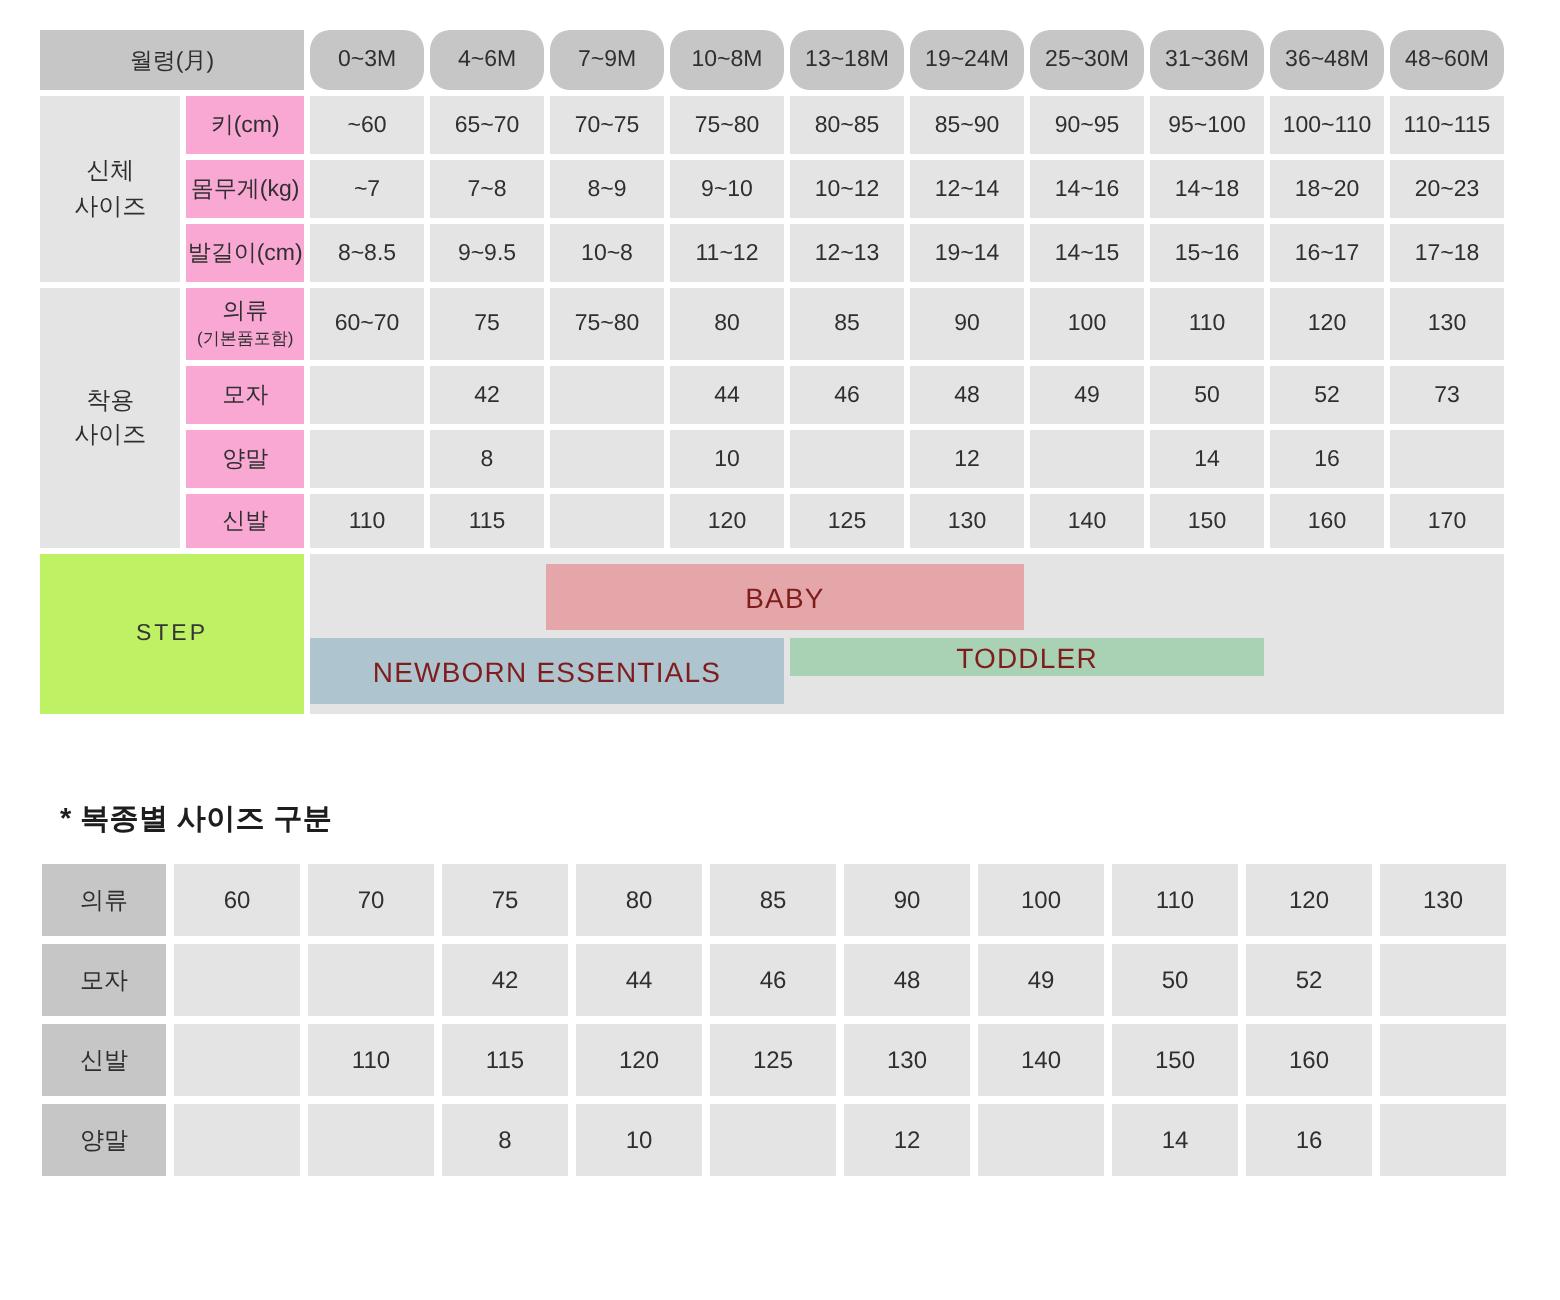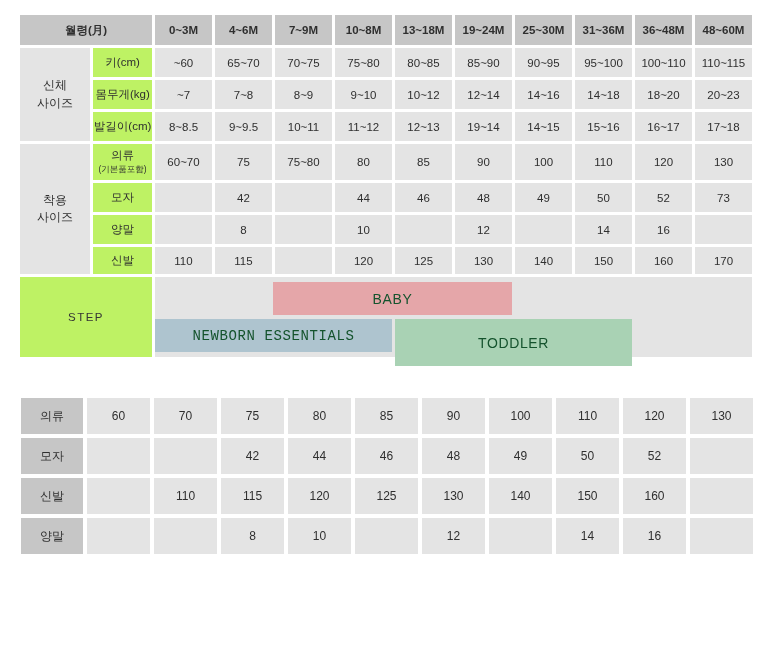--- a/index.html
+++ b/index.html
@@ -23,25 +23,25 @@
   table { border-collapse: separate; table-layout: fixed; }
 
   
   .t1 { border-spacing: 3px; }
   .t1 td {
     text-align: center;
     vertical-align: middle;
     font-size: 11.5px;
     padding: 0;
   }
-  .t1 .hd  { background: #c6c6c6; height: 30px; font-weight: bold; }
+  .t1 .hd  { background: #c6c6c6; height: 30px; }
   .t1 .hd.corner { width: 132px; }
-  .t1 .mon { width: 57px; }
+  .t1 .mon { width: 57px; border-radius: 10px; }
   .t1 .glbl { background: #e4e4e4; width: 62px; font-size: 12px; line-height: 1.45; margin-top: 31px; }
-  .t1 .slbl { background: #bef264; width: 52px; font-size: 11.5px; }
+  .t1 .slbl { background: #f9a8d4; width: 52px; font-size: 11.5px; }
   .t1 .c    { background: #e4e4e4; width: 57px; }
   .t1 tr.rh { height: 29px; }
   .t1 tr.rh-cloth { height: 36px; }
   .t1 tr.rh-shoe { height: 27px; }
   .slbl-sub { font-size: 8.5px; margin-top: 1px; }
 
   
   .t1 tr.step-row { height: 80px; }
   .step-label {
     background: #bef264;
@@ -51,25 +51,25 @@
   }
   .step-area { background: #e4e4e4; }
   .step-inner { position: relative; width: 597px; height: 80px; }
   .bar {
     position: absolute;
     display: flex;
     align-items: center;
     justify-content: center;
     font-size: 14px;
     letter-spacing: 0.6px;
-    color: #14532d;
+    color: #7f1d1d;
   }
   .bar-baby    { left: 118px; top: 5px;  width: 239px; height: 33px; }
-  .bar-newborn { left: 0;     top: 42px; width: 237px; height: 33px; font-family: Liberation Mono, monospace; }
-  .bar-toddler { left: 240px; top: 42px; width: 237px; height: 47px; text-align: right; }
+  .bar-newborn { left: 0;     top: 42px; width: 237px; height: 33px; }
+  .bar-toddler { left: 240px; top: 42px; width: 237px; height: 19px; text-align: right; }
 
   
   .t2 { border-spacing: 4px; margin-top: 0; }
   .t2 td {
     text-align: center;
     vertical-align: middle;
     font-size: 12px;
     padding: 0;
   }
   .t2 tr { height: 36px; }
@@ -128,21 +128,21 @@
       <td class="c">12~14</td>
       <td class="c">14~16</td>
       <td class="c">14~18</td>
       <td class="c">18~20</td>
       <td class="c">20~23</td>
     </tr>
     <tr class="rh">
       <td class="slbl">발길이(cm)</td>
       <td class="c">8~8.5</td>
       <td class="c">9~9.5</td>
-      <td class="c">10~11</td>
+      <td class="c">10~8</td>
       <td class="c">11~12</td>
       <td class="c">12~13</td>
       <td class="c">19~14</td>
       <td class="c">14~15</td>
       <td class="c">15~16</td>
       <td class="c">16~17</td>
       <td class="c">17~18</td>
     </tr>
 
     <tr class="rh-cloth">
@@ -213,20 +213,21 @@
           <div class="bar bar-newborn" style="background: rgb(174, 196, 207);">NEWBORN ESSENTIALS</div>
           <div class="bar bar-toddler" style="background: rgb(169, 210, 180);">TODDLER</div>
         </div>
       </td>
     </tr>
   </tbody>
     </table>
 
   <div class="gap-between"></div>
 
+  <div class="sec-title">* 복종별 사이즈 구분</div>
 
   <table class="t2">
     <tbody>
         <tr>
       <td class="hd2">의류</td>
       <td class="c2">60</td>
       <td class="c2">70</td>
       <td class="c2">75</td>
       <td class="c2">80</td>
       <td class="c2">85</td>

